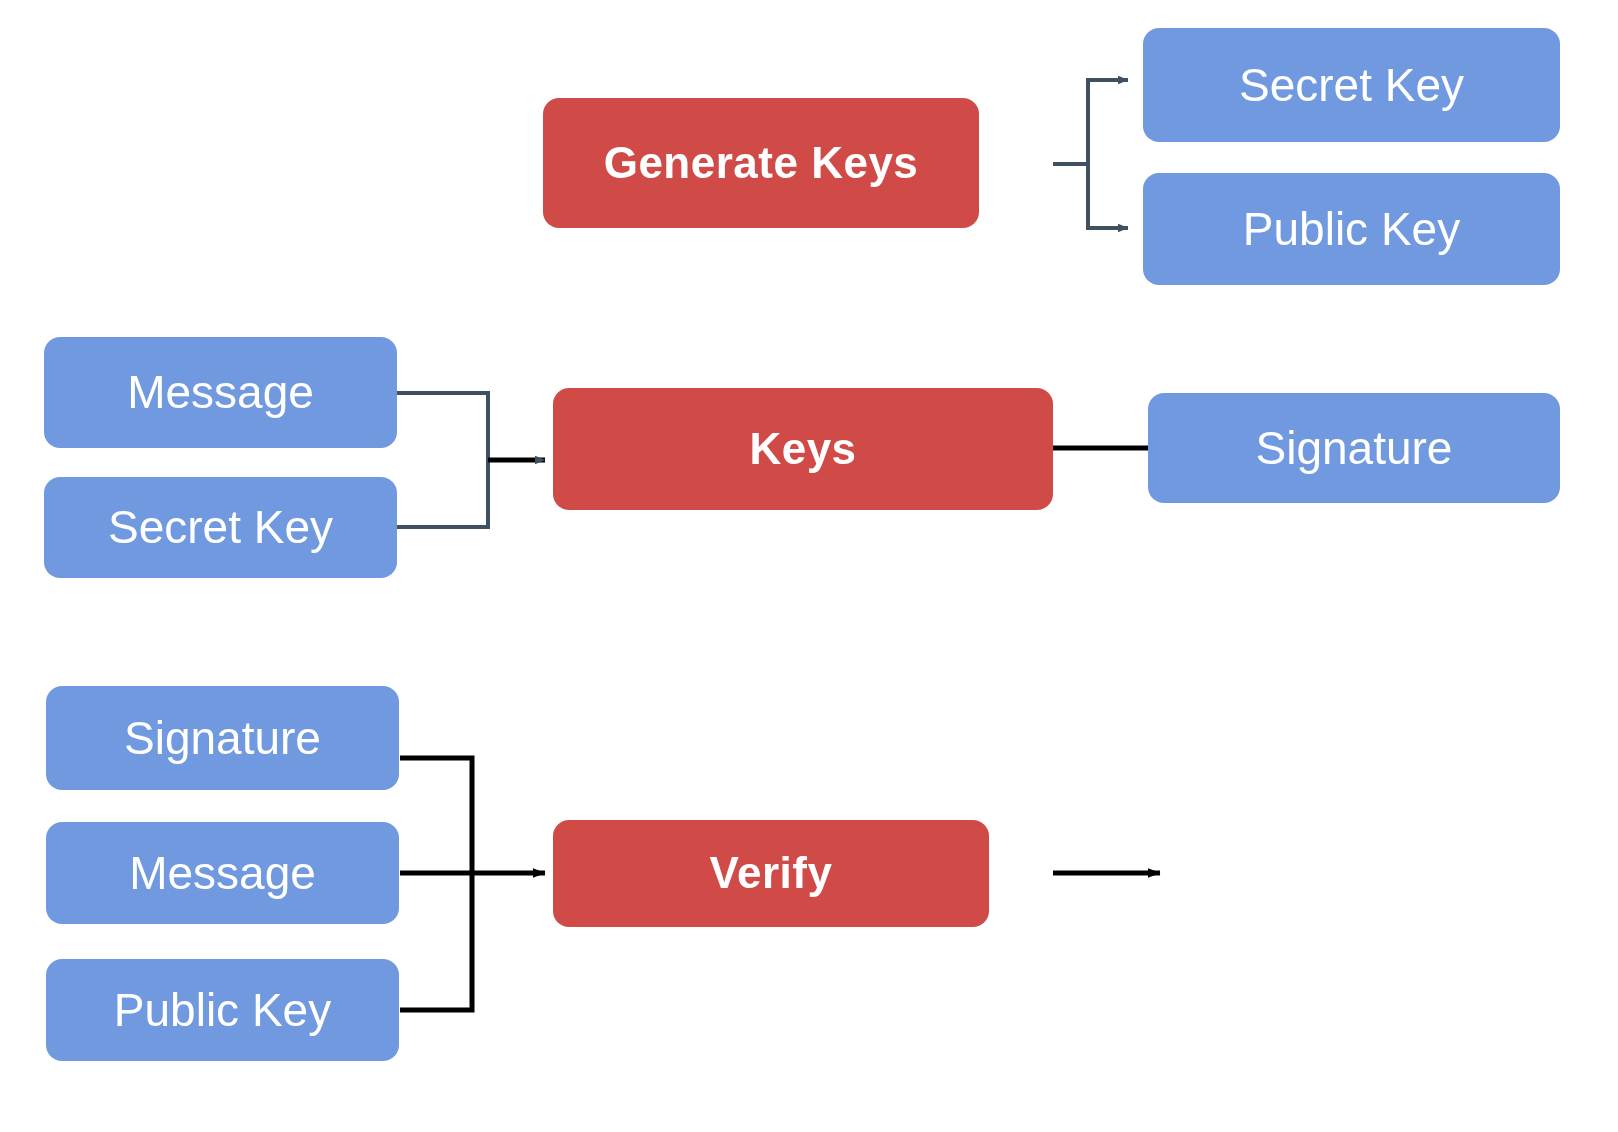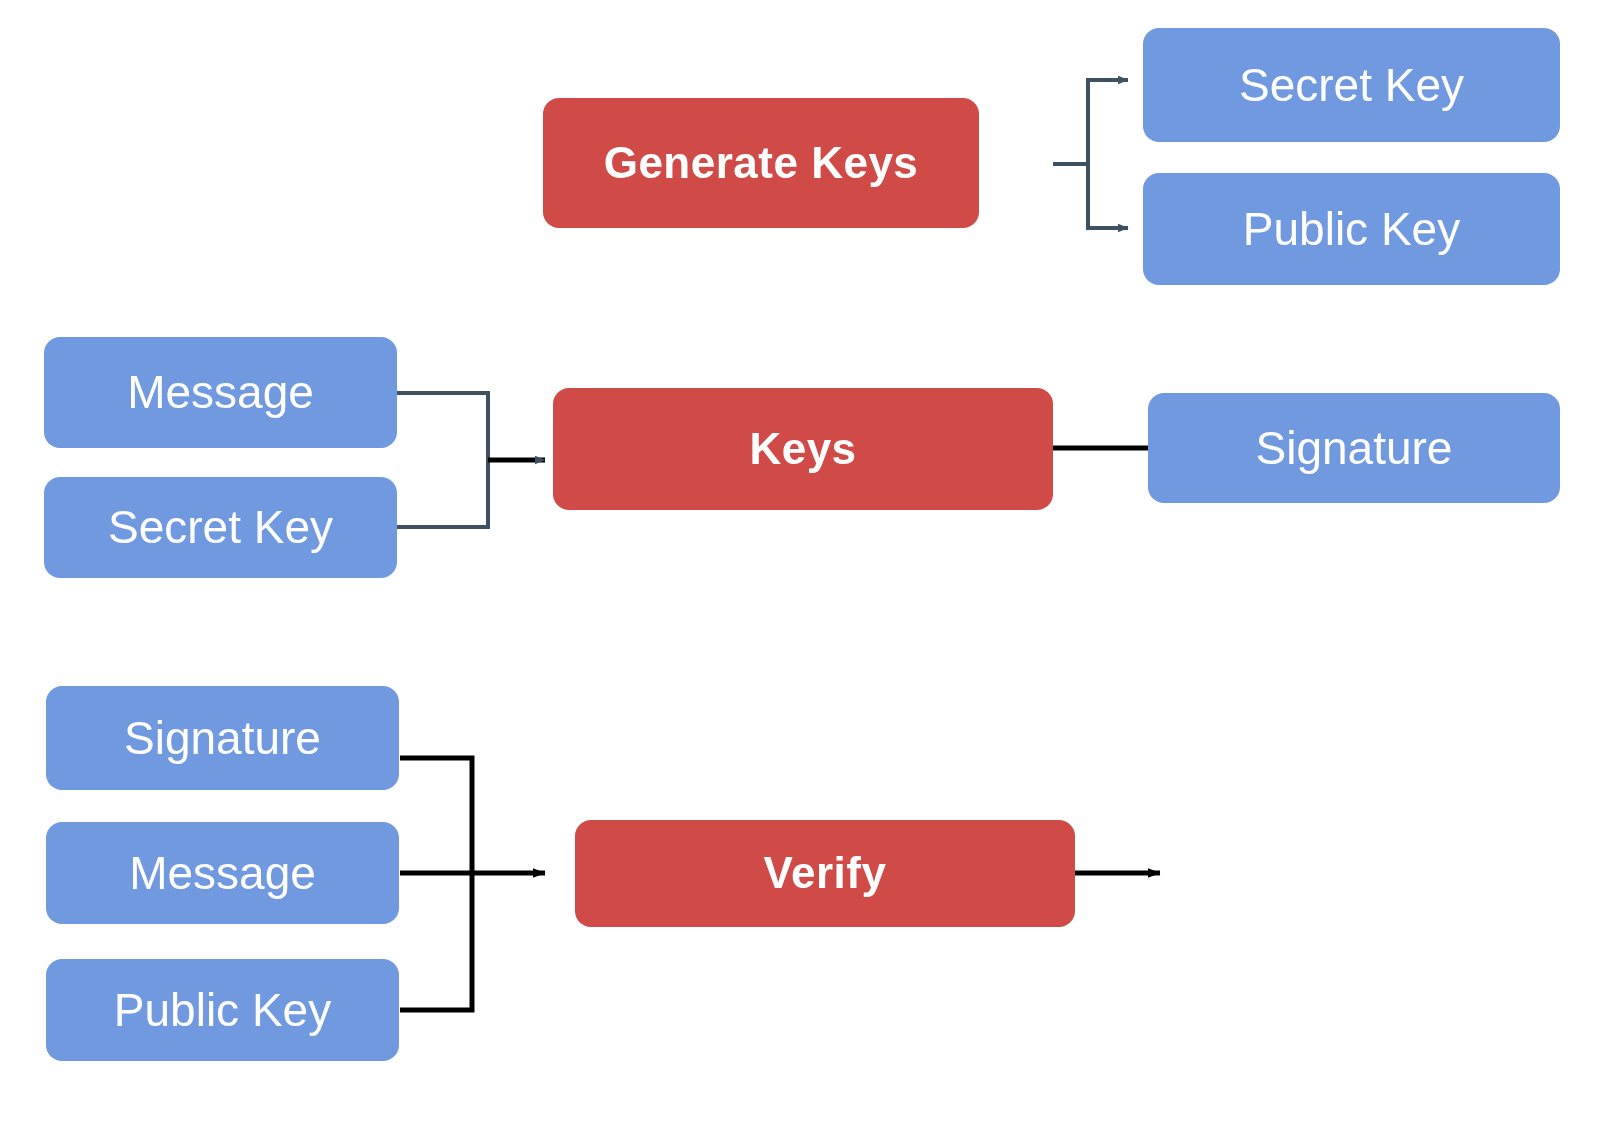--- a/index.html
+++ b/index.html
@@ -103,16 +103,16 @@
   <div class="node process" style="left:553px; top:388px; width:500px; height:122px;">Keys</div>
 
   <div class="node data" style="left:1148px; top:393px; width:412px; height:110px;">Signature</div>
 
   <div class="node data" style="left:46px; top:686px; width:353px; height:104px;">Signature</div>
 
   <div class="node data" style="left:46px; top:822px; width:353px; height:102px;">Message</div>
 
   <div class="node data" style="left:46px; top:959px; width:353px; height:102px;">Public Key</div>
 
-  <div class="node process" style="left:575px; top:820px; width:500px; height:107px;">Verify</div>
+  <div class="node process" style="left:553px; top:820px; width:436px; height:107px;">Verify</div>
 
 
 </div>
 
 </body></html>

